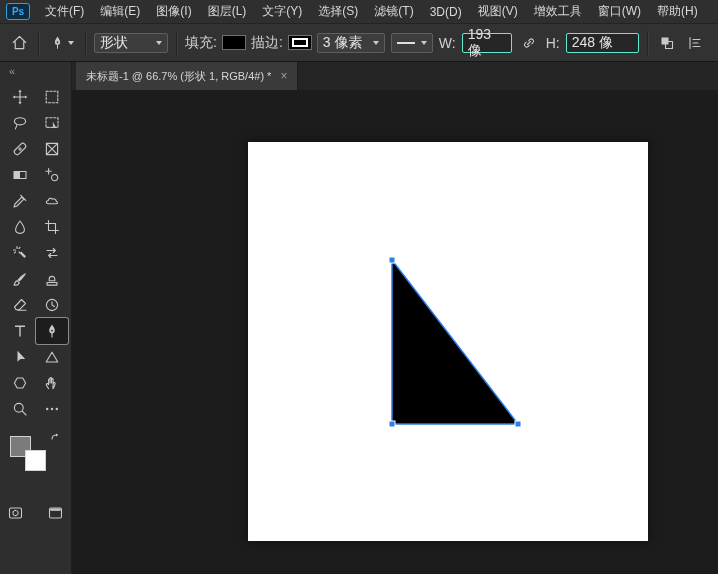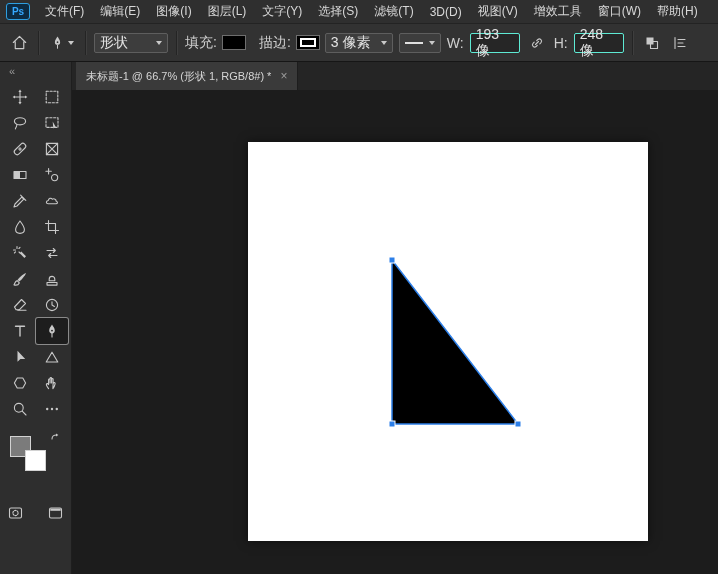--- a/index.html
+++ b/index.html
@@ -91,39 +91,39 @@
     <span class="caret"></span>
   </div>
   <div class="sep"></div>
   <div class="dd" style="width:74px">
     <span>形状</span>
     <span class="caret" style="margin-left:auto"></span>
   </div>
   <div class="sep"></div>
   <span class="lbl">填充:</span>
   <div class="swatch-fill"></div>
-  <span class="lbl" style="margin-left:8px">描边:</span>
+  <span class="lbl" style="">描边:</span>
   <div class="swatch-stroke"></div>
   <div class="dd" style="width:68px">
     <span>3 像素</span>
     <span class="caret" style="margin-left:auto"></span>
   </div>
   <div class="dd" style="width:42px">
     <span class="line-sample"></span>
     <span class="caret" style="margin-left:auto"></span>
   </div>
   <span class="lbl">W:</span>
   <div class="field" style="width:50px">193 像</div>
   <div class="icon-btn">
     <svg width="16" height="16" viewBox="0 0 16 16">
       <path d="M6.5 9.5l3-3M5.2 7.2 4 8.4a2.2 2.2 0 0 0 3.1 3.1l1.2-1.2M10.8 8.8 12 7.6a2.2 2.2 0 0 0-3.1-3.1L7.7 5.7"></path>
     </svg>
   </div>
   <span class="lbl">H:</span>
-  <div class="field" style="width:50px">248 像</div>
+  <div class="field" style="width:73px">248 像</div>
   <div class="sep"></div>
   <div class="icon-btn">
     <svg width="16" height="16" viewBox="0 0 16 16">
       <rect class="fillg" x="2.5" y="2.5" width="7" height="7"></rect>
         <rect x="6.5" y="6.5" width="7" height="7"></rect>
     </svg>
   </div>
   <div class="icon-btn">
     <svg width="16" height="16" viewBox="0 0 16 16">
       <path d="M3 2.5v11M6 4.5h7M6 8h5M6 11.5h7"></path>
@@ -319,21 +319,21 @@
           <rect x="2" y="3" width="12" height="10" rx="1.5"></rect>
             <path class="fillg" d="M2.8 3.6h10.4v2.2H2.8z"></path>
         </svg>
       </div>
     </div>
   </div>
 
   <div class="rightpane">
     <div class="tabbar">
       <div class="tab">
-        <span>未标题-1 @ 66.7% (形状 1, RGB/8#) *</span>
+        <span>未标题-1 @ 66.7% (形状 1, RGB/4#) *</span>
         <span class="tab-close">×</span>
       </div>
     </div>
 
     <div class="canvas">
       <div class="doc">
         <svg width="400" height="399" viewBox="0 0 400 399">
           <polygon points="144,118 144,282 270,282" fill="#000000" stroke="#2d7fe8" stroke-width="1.5"></polygon>
           <rect width="6" height="6" stroke-width="1" x="141" y="115" fill="#2d7fe8" stroke="#ffffff"></rect>
           <rect width="6" height="6" stroke-width="1" x="141" y="279" fill="#2d7fe8" stroke="#ffffff"></rect>

